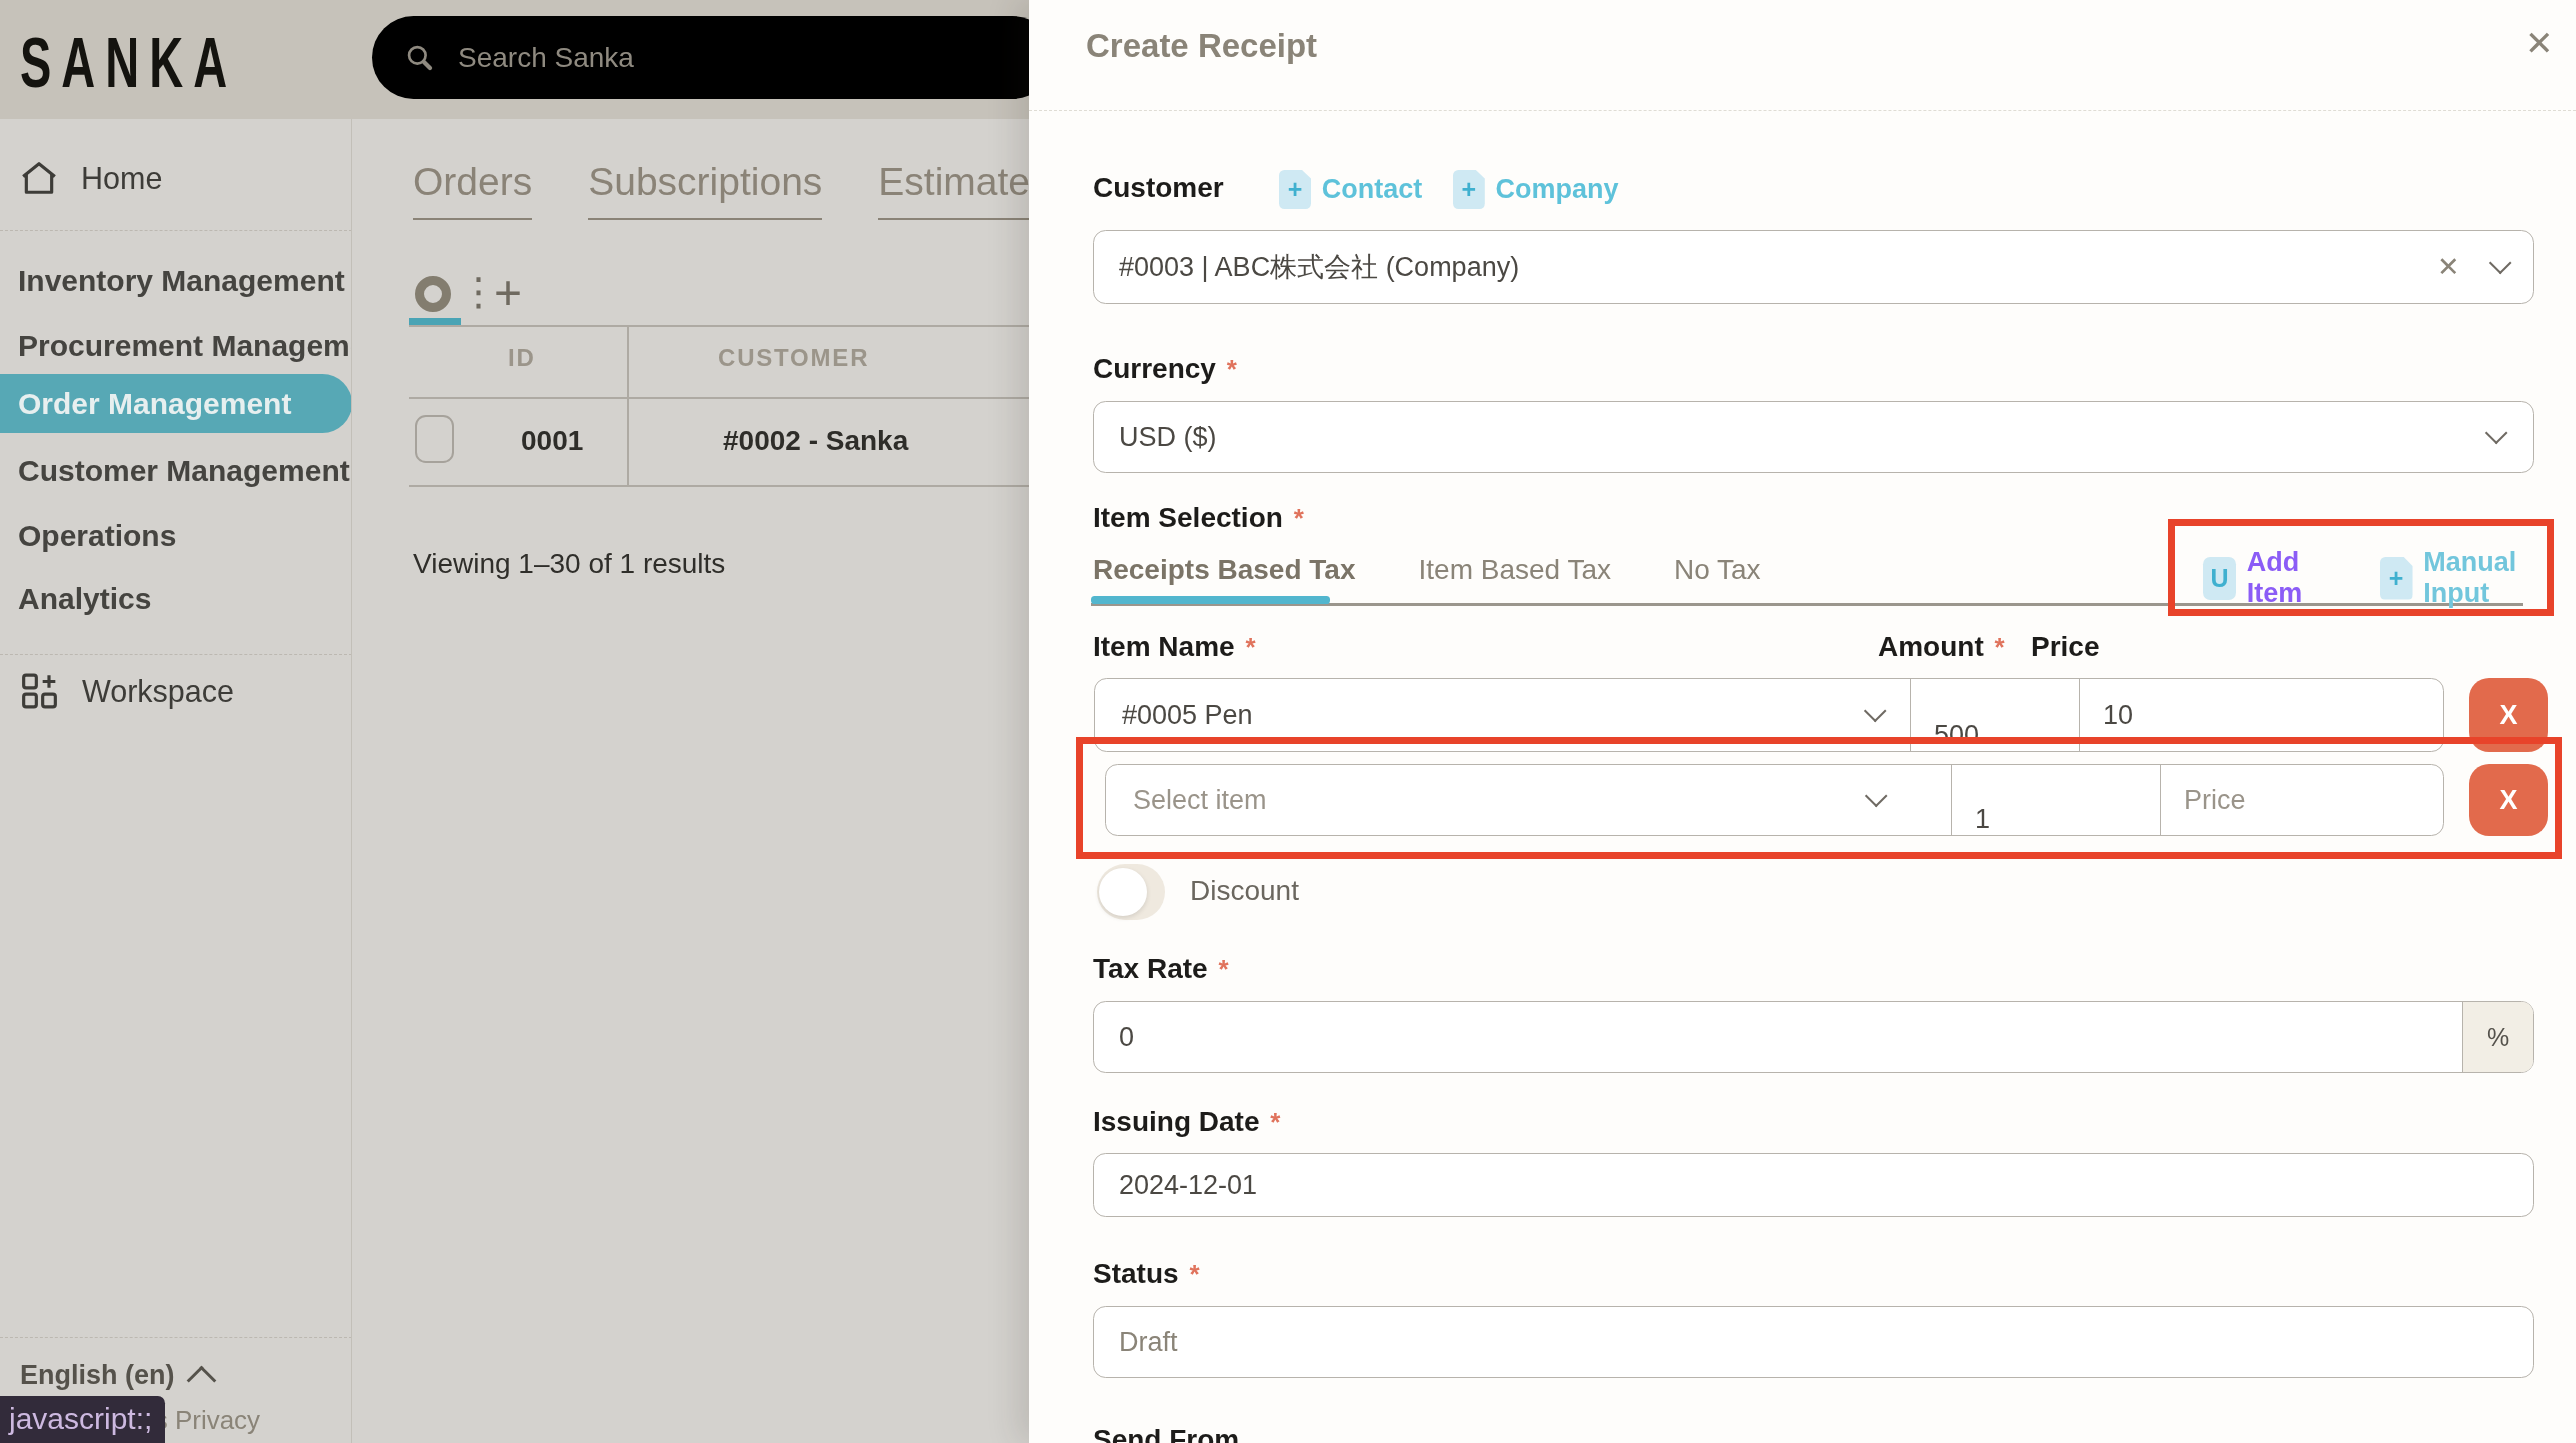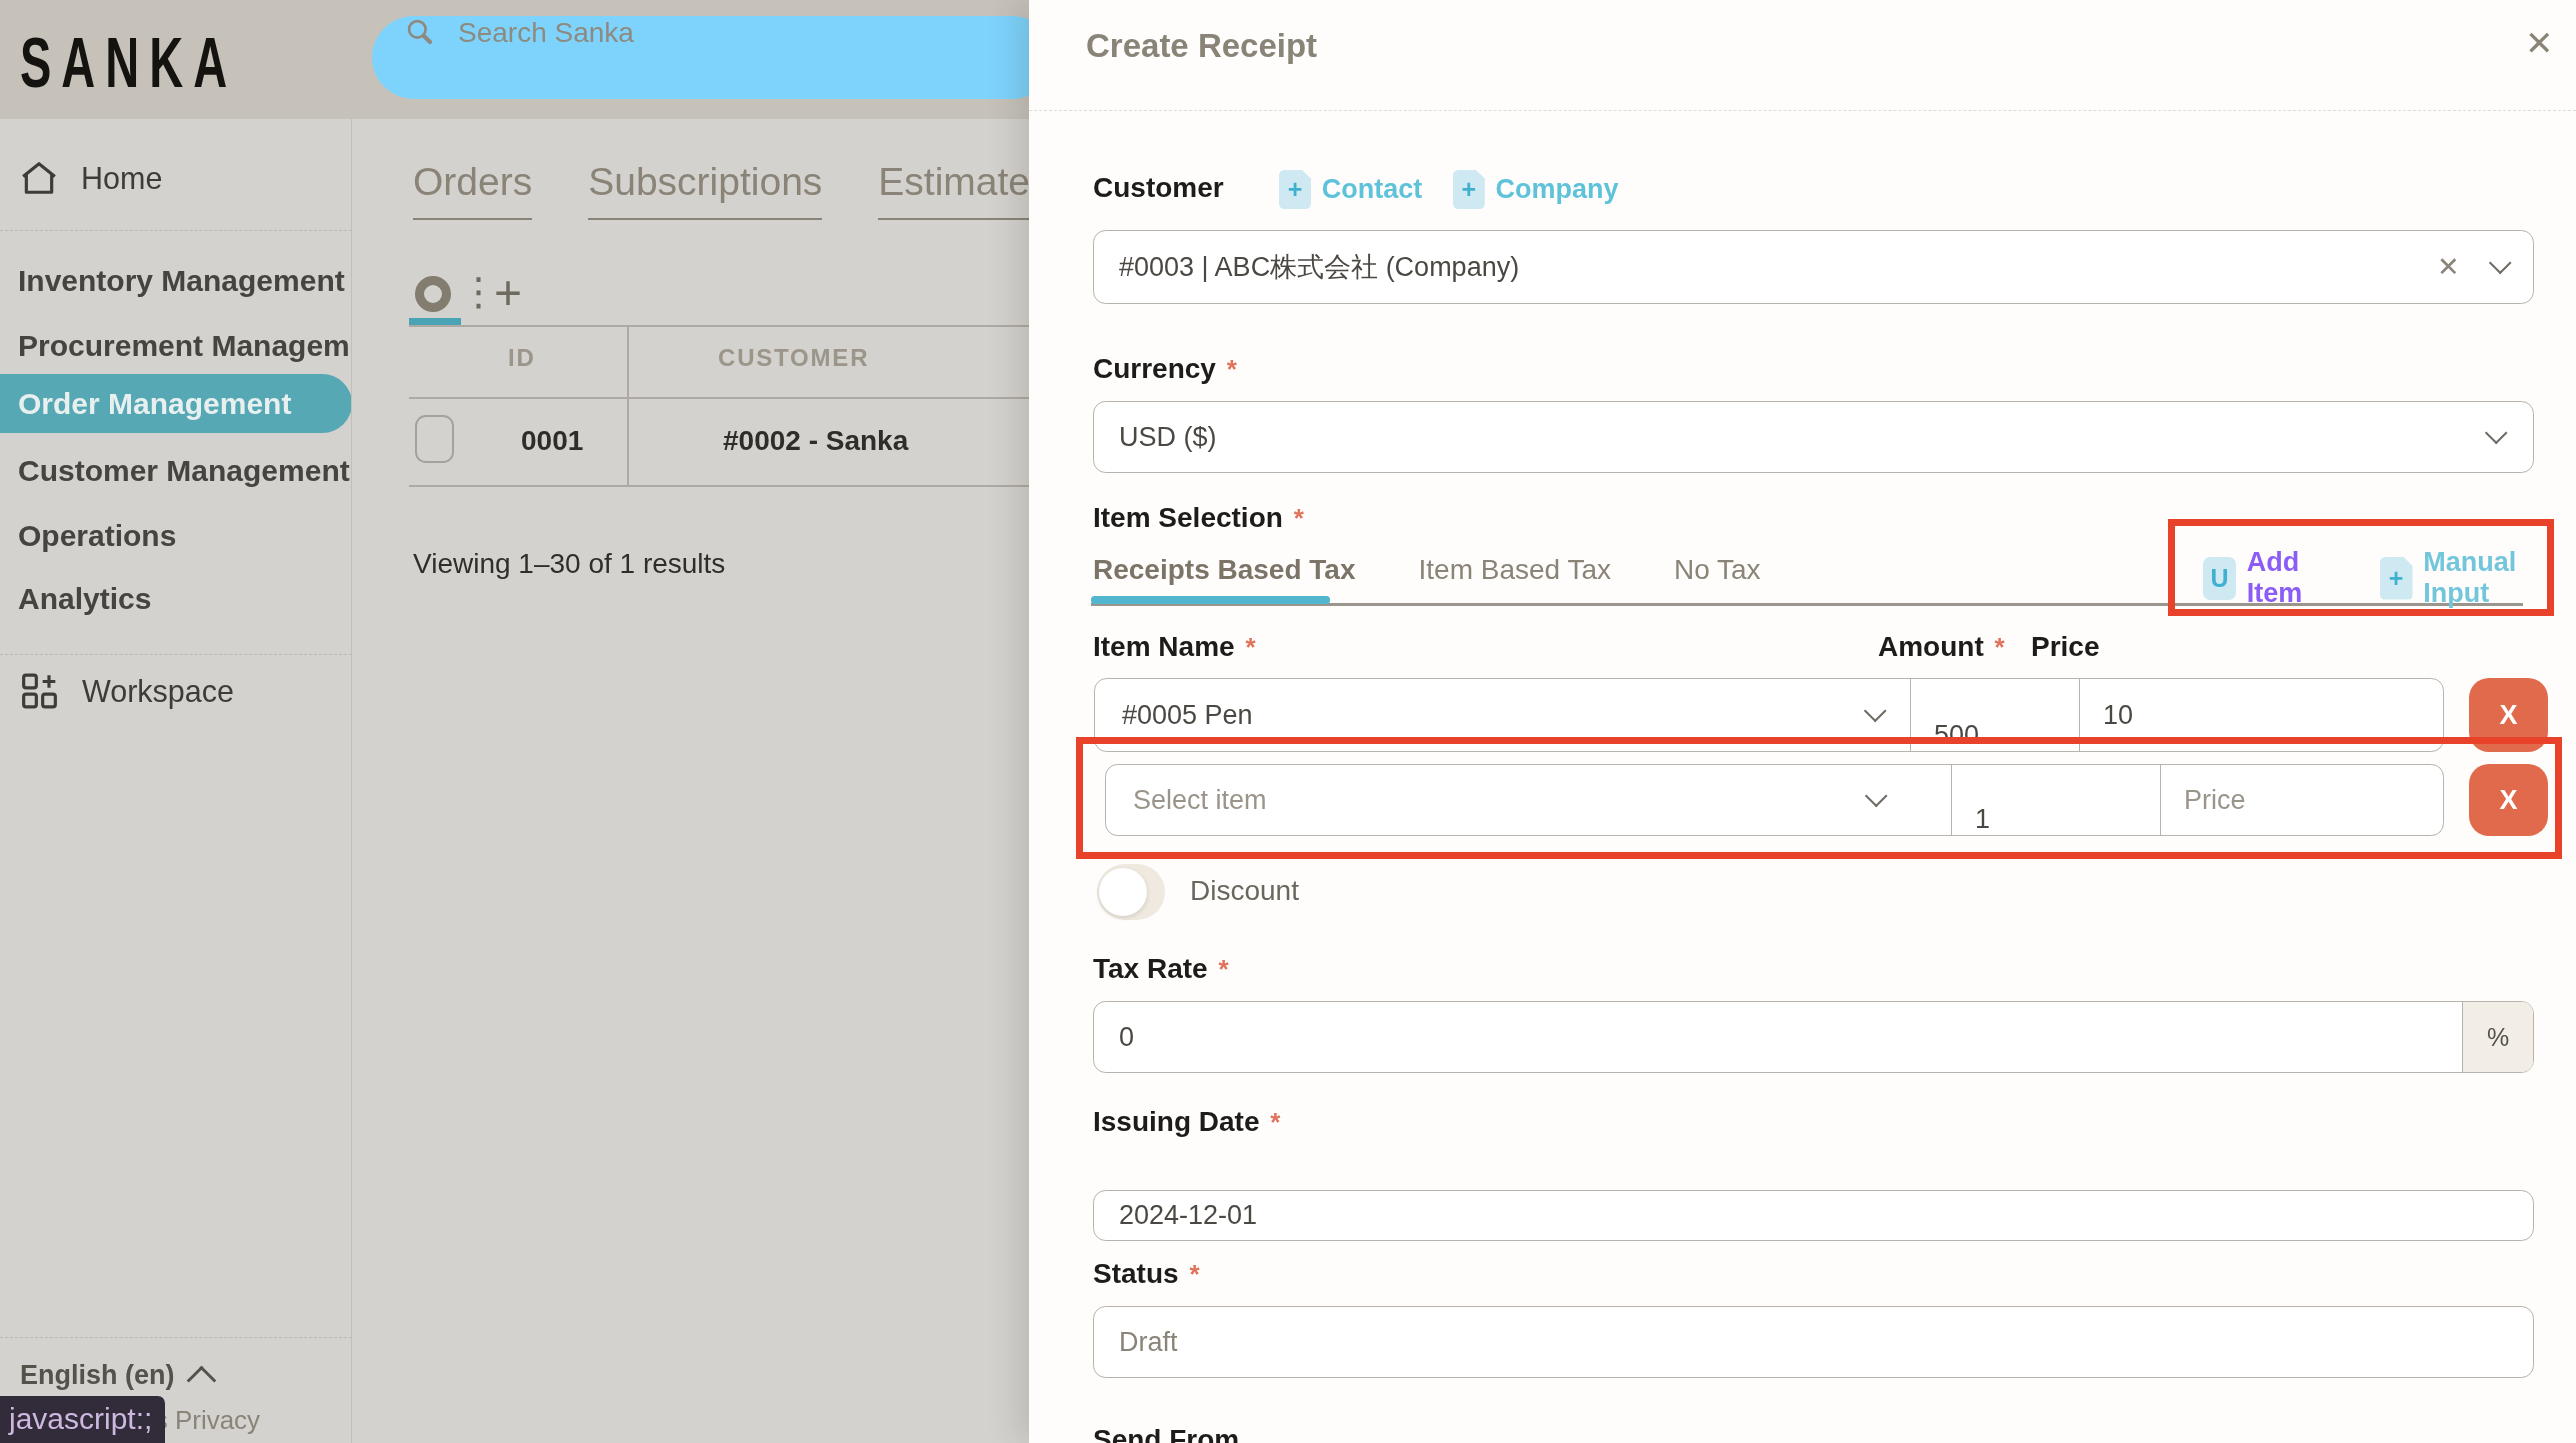--- a/index.html
+++ b/index.html
@@ -4,21 +4,21 @@
 <style>
   html,body{margin:0;padding:0;}
   .screen{position:relative;width:2576px;height:1443px;background:#d4d2ce;overflow:hidden;
           font-family:"Liberation Sans",sans-serif;color:#2b2a27;}
 
   
   .topbar{position:absolute;left:0;top:0;width:1029px;height:119px;background:#c6c2ba;}
   .logo{position:absolute;left:20px;top:21.5px;font-size:47px;font-weight:900;letter-spacing:10px;
         color:#14130f;transform:scaleY(1.48);transform-origin:top left;}
   .search{position:absolute;left:372px;top:16px;width:682px;height:83px;border-radius:42px;
-          background:#7dd3fc;display:flex;align-items:flex-start;padding-left:32px;box-sizing:border-box;}
+          background:#000000;display:flex;align-items:center;padding-left:32px;box-sizing:border-box;}
   .search svg{flex:0 0 auto;margin-right:20px;}
   .search input{background:transparent;border:none;outline:none;font-size:28px;color:#6f6a60;width:502px;
                 font-family:"Liberation Sans",sans-serif;}
   .search input::placeholder{color:#8f8a80;}
 
   
   .sidebar{position:absolute;left:0;top:119px;width:352px;height:1324px;background:#d4d2ce;
            border-right:1.8px solid #c2bfb8;box-sizing:border-box;overflow:hidden;}
   .side-row{position:absolute;left:0;width:352px;white-space:nowrap;overflow:hidden;}
   .side-iconrow{display:flex;align-items:center;gap:23px;padding-left:20px;}
@@ -303,21 +303,21 @@
       <span>Tax Rate</span><span class="req">*</span>
     </div>
     <div class="fbox" style="top:1001px;height:72px;">
       <span class="val">0</span>
       <span class="addon">%</span>
     </div>
 
     <div class="flabel" style="left:64px;top:1106px;">
       <span>Issuing Date</span><span class="req">*</span>
     </div>
-    <div class="fbox" style="top:1190px;height:51px;">
+    <div class="fbox" style="top:1153px;height:64px;">
       <span class="val">2024-12-01</span>
     </div>
 
     <div class="flabel" style="left:64px;top:1258px;">
       <span>Status</span><span class="req">*</span>
     </div>
     <div class="fbox" style="top:1306px;height:72px;">
       <span class="val gray">Draft</span>
     </div>
 

